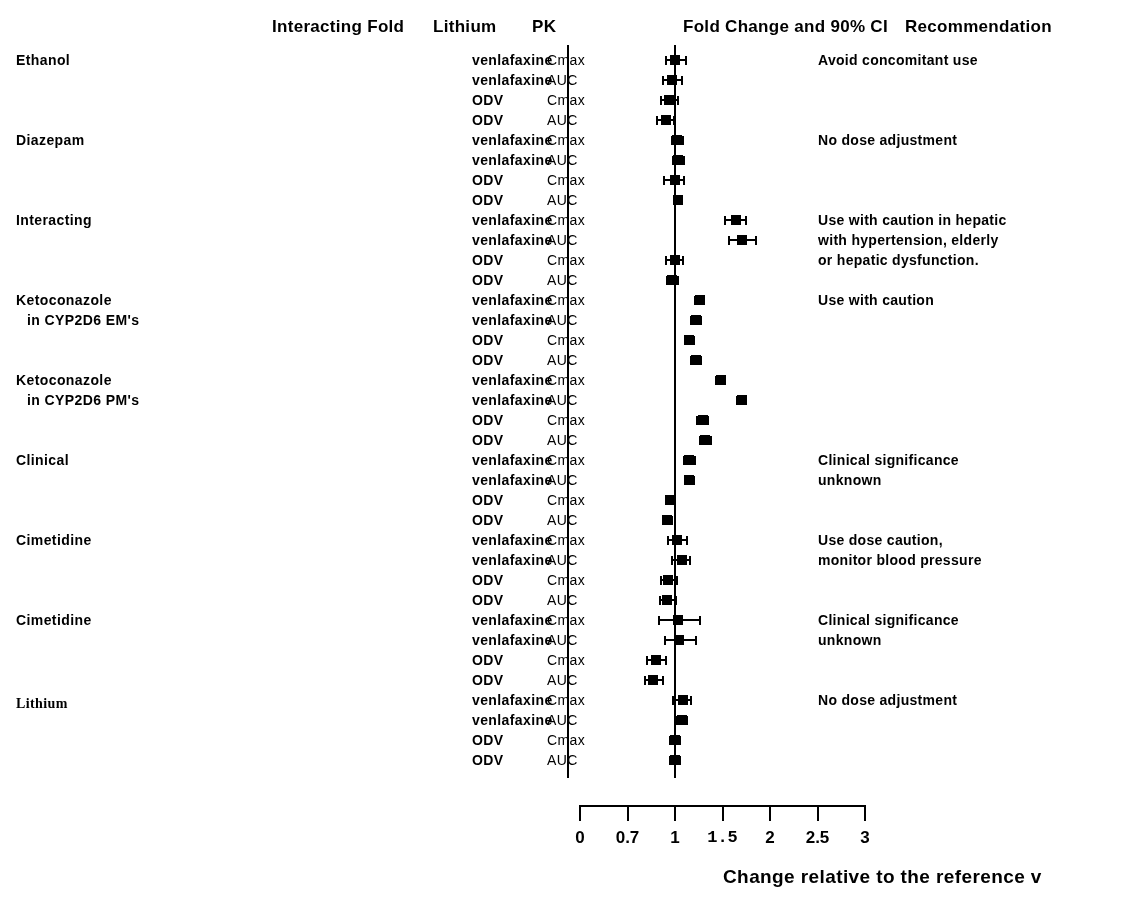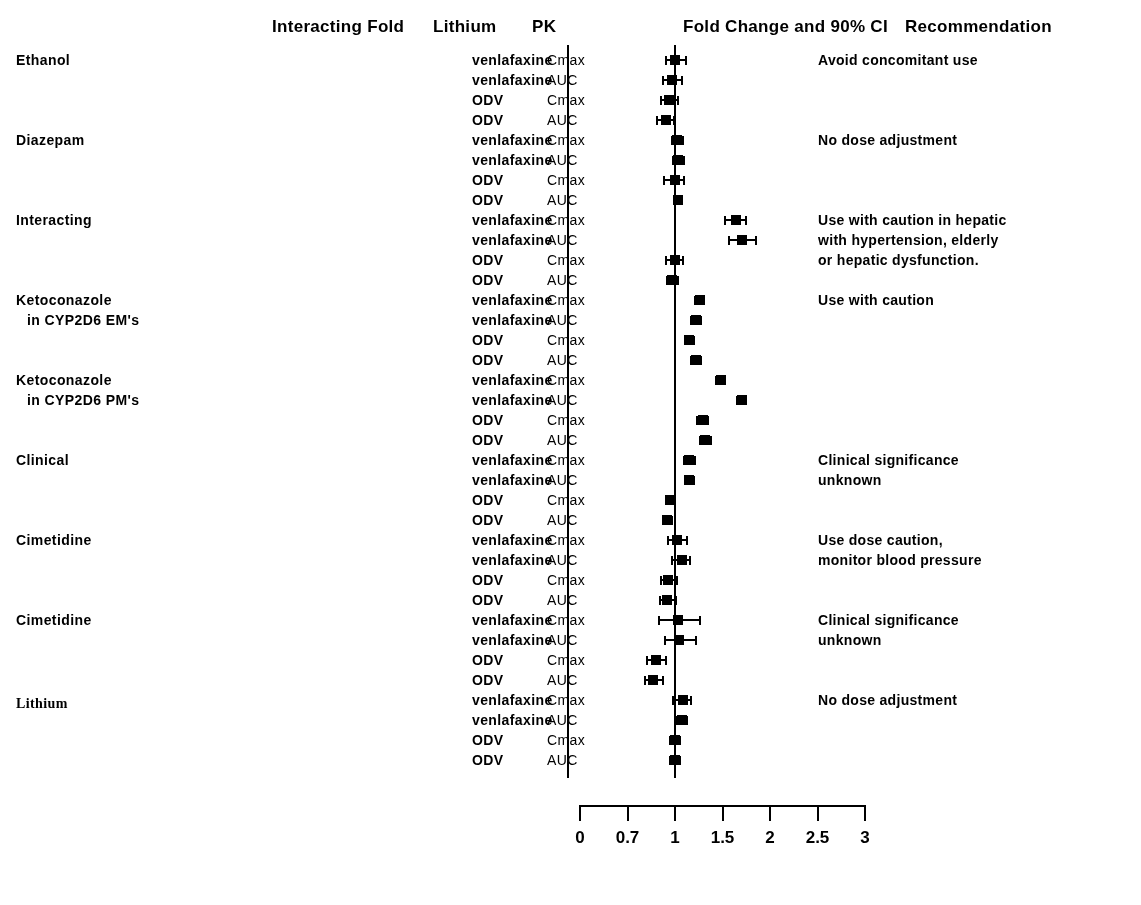--- a/index.html
+++ b/index.html
@@ -280,22 +280,23 @@
     </div>
   <div id="axis">
       <div class="axline" style="left: 579px; top: 805px; width: 287px;"></div>
       <div class="axtick" style="left: 579px; top: 805px;"></div>
       <div class="ticklbl" style="left: 580px; top: 828px;">0</div>
       <div class="axtick" style="left: 626.5px; top: 805px;"></div>
       <div class="ticklbl" style="left: 627.5px; top: 828px;">0.7</div>
       <div class="axtick" style="left: 674px; top: 805px;"></div>
       <div class="ticklbl" style="left: 675px; top: 828px;">1</div>
       <div class="axtick" style="left: 721.5px; top: 805px;"></div>
-      <div class="ticklbl" style="left: 722.5px; top: 828px;">1.5</div>
+      <div class="ticklbl" style="left: 722.5px; top: 828px; font-family: Liberation Mono, monospace;">1.5</div>
       <div class="axtick" style="left: 769px; top: 805px;"></div>
       <div class="ticklbl" style="left: 770px; top: 828px;">2</div>
       <div class="axtick" style="left: 816.5px; top: 805px;"></div>
       <div class="ticklbl" style="left: 817.5px; top: 828px;">2.5</div>
       <div class="axtick" style="left: 864px; top: 805px;"></div>
       <div class="ticklbl" style="left: 865px; top: 828px;">3</div>
     </div>
 
+  <span class="abs axistitle txt" style="left:723px; top:865px;">Change relative to the reference v</span>
 </div>
 
 </body></html>

